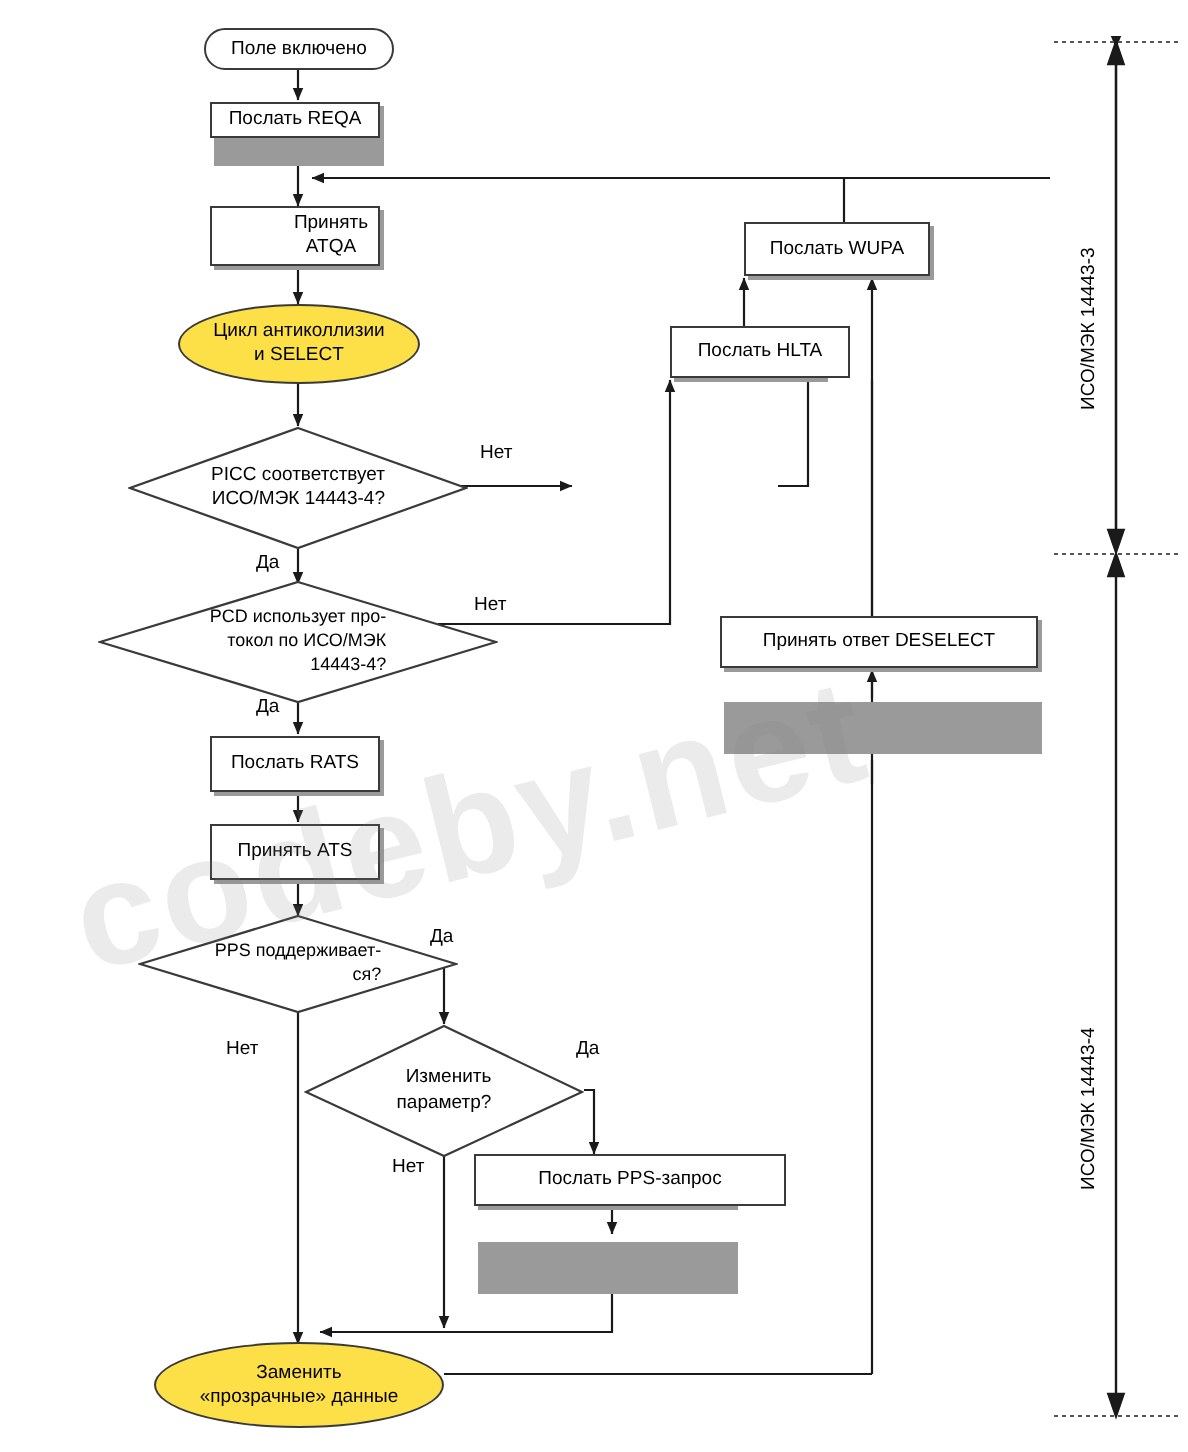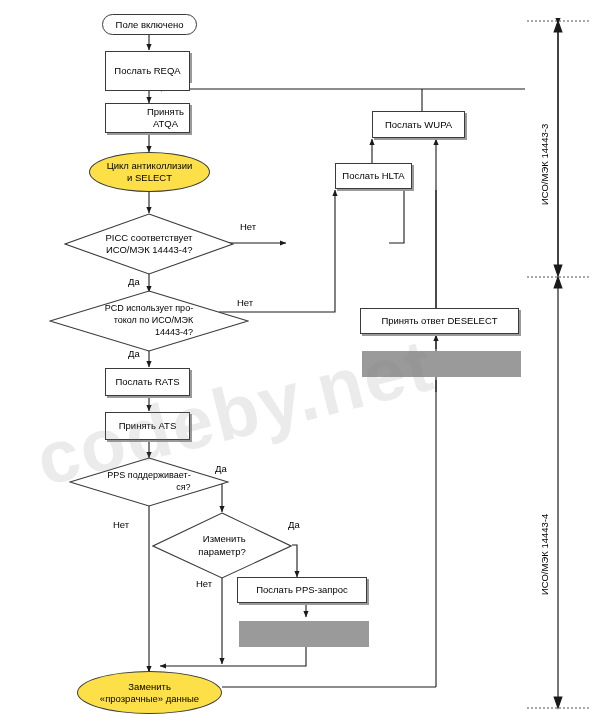--- a/index.html
+++ b/index.html
@@ -207,21 +207,21 @@
       <line x1="527" y1="277" x2="590" y2="277"></line>
       <line x1="527" y1="708" x2="590" y2="708"></line>
     </g>
   </svg>
 
   <div class="node term" style="left:102px; top:14px; width:95px; height:21px;">
     <span>Поле включено</span>
   </div>
 
   <div class="proc-shadow" style="left:107px; top:53px; width:85px; height:30px;"></div>
-  <div class="node proc" style="left:105px; top:51px; width:85px; height:40px;">
+  <div class="node proc" style="left:105px; top:51px; width:85px; height:18px;">
     <span>Послать REQA</span>
   </div>
 
   <div class="proc-shadow" style="left:107px; top:105px; width:85px; height:30px;"></div>
   <div class="node proc" style="left:105px; top:103px; width:85px; height:30px;padding-left:36px;">
     <span>Принять ATQA</span>
   </div>
 
   <div class="node ellipse" style="left:89px; top:152px; width:121px; height:40px; white-space:pre-line;">
     <span>Цикл антиколлизии
@@ -245,21 +245,21 @@
 14443-4?</div>
   </div>
 
 
   <div class="proc-shadow" style="left:374px; top:113px; width:93px; height:27px;"></div>
   <div class="node proc" style="left:372px; top:111px; width:93px; height:27px;">
     <span>Послать WUPA</span>
   </div>
 
   <div class="proc-shadow" style="left:337px; top:165px; width:77px; height:26px;"></div>
-  <div class="node proc" style="left:335px; top:163px; width:77px; height:26px;">
+  <div class="node proc" style="left:335px; top:163px; width:90px; height:26px;">
     <span>Послать HLTA</span>
   </div>
 
   <div class="proc-shadow" style="left:362px; top:310px; width:159px; height:26px;"></div>
   <div class="node proc" style="left:360px; top:308px; width:159px; height:26px;">
     <span>Принять ответ DESELECT</span>
   </div>
 
   <div class="proc-shadow" style="left:362px; top:351px; width:159px; height:26px;"></div>
 
@@ -283,21 +283,21 @@
 
   <div class="dia-wrap" style="left:152px; top:512px; width:140px; height:67px;">
     <svg width="140" height="67" viewBox="0 0 140 67" xmlns="http://www.w3.org/2000/svg">
       <polygon points="70,1 139,34 70,66 1,34" fill="#ffffff" stroke="#3a3a3a" stroke-width="1.1"></polygon>
     </svg>
     <div class="dia-label" style="white-space:pre-line;">Изменить
 параметр?</div>
   </div>
 
   <div class="proc-shadow" style="left:239px; top:579px; width:130px; height:26px;"></div>
-  <div class="node proc" style="left:237px; top:577px; width:130px; height:26px;">
+  <div class="node proc" style="left:237px; top:577px; width:156px; height:26px;">
     <span>Послать PPS-запрос</span>
   </div>
 
   <div class="proc-shadow" style="left:239px; top:621px; width:130px; height:26px;"></div>
 
   <div class="node ellipse" style="left:77px; top:671px; width:145px; height:43px; white-space:pre-line;">
     <span>Заменить
 «прозрачные» данные</span>
   </div>
 

